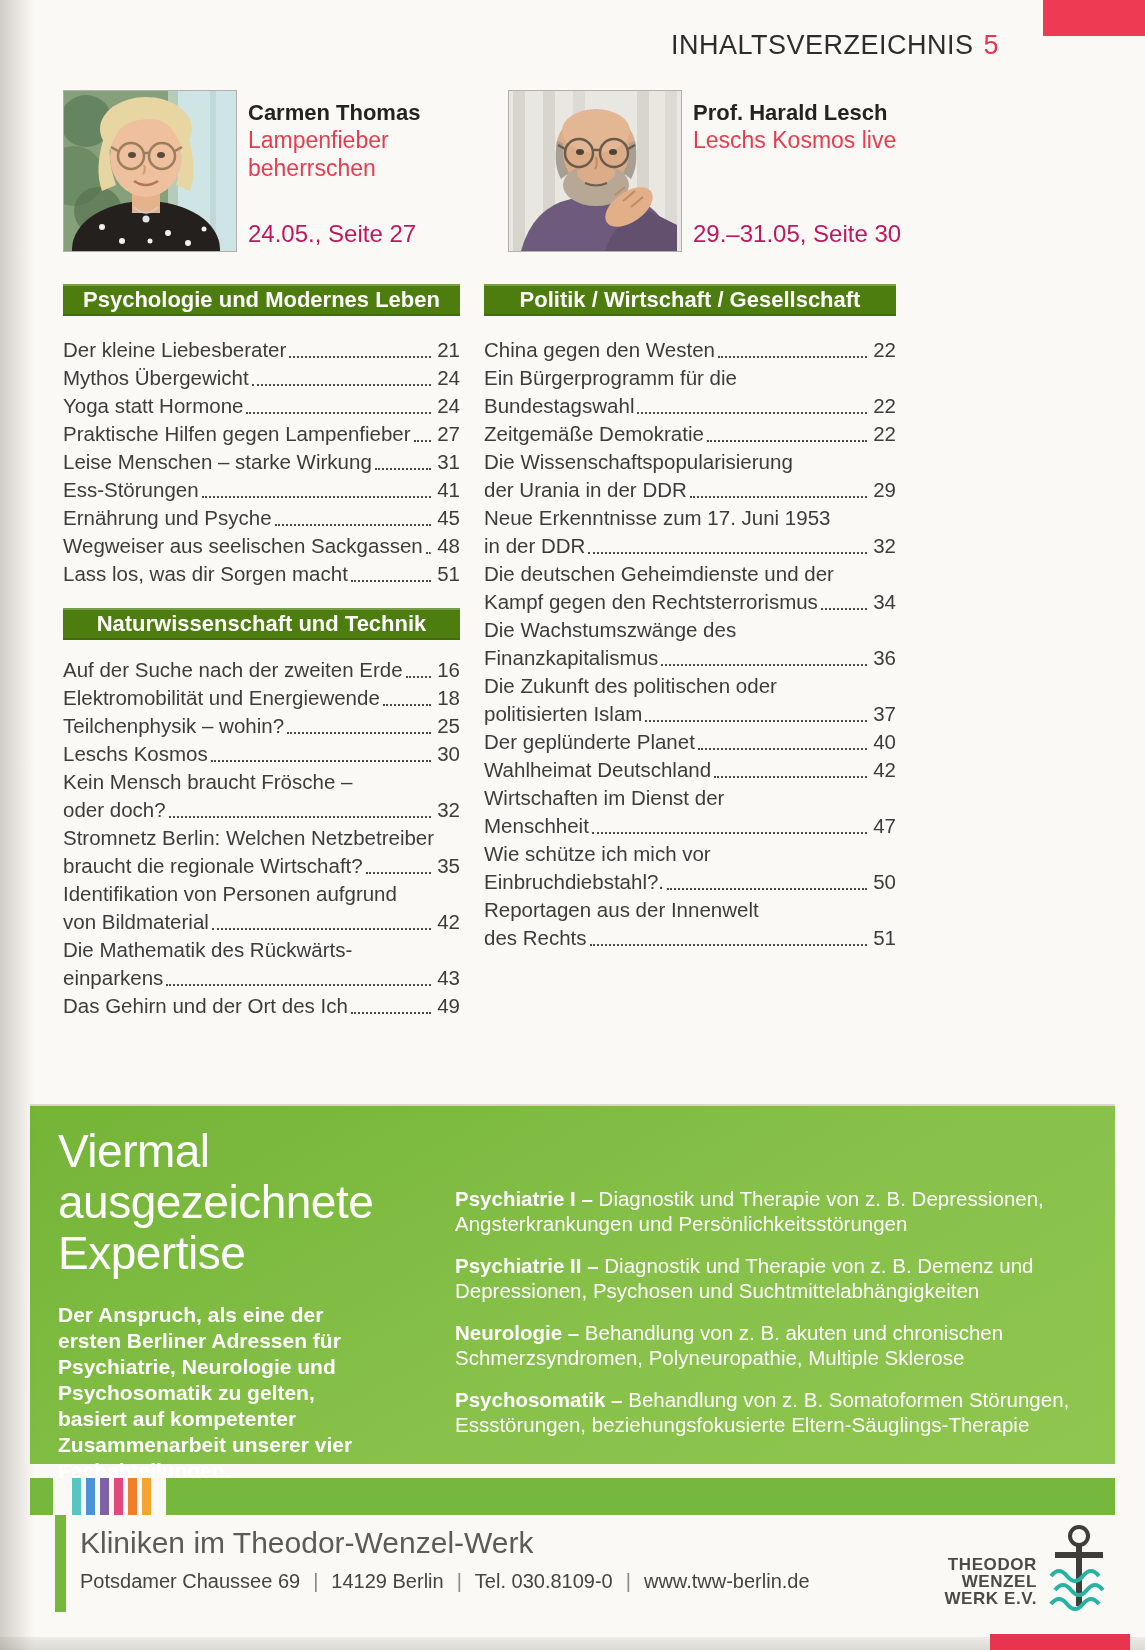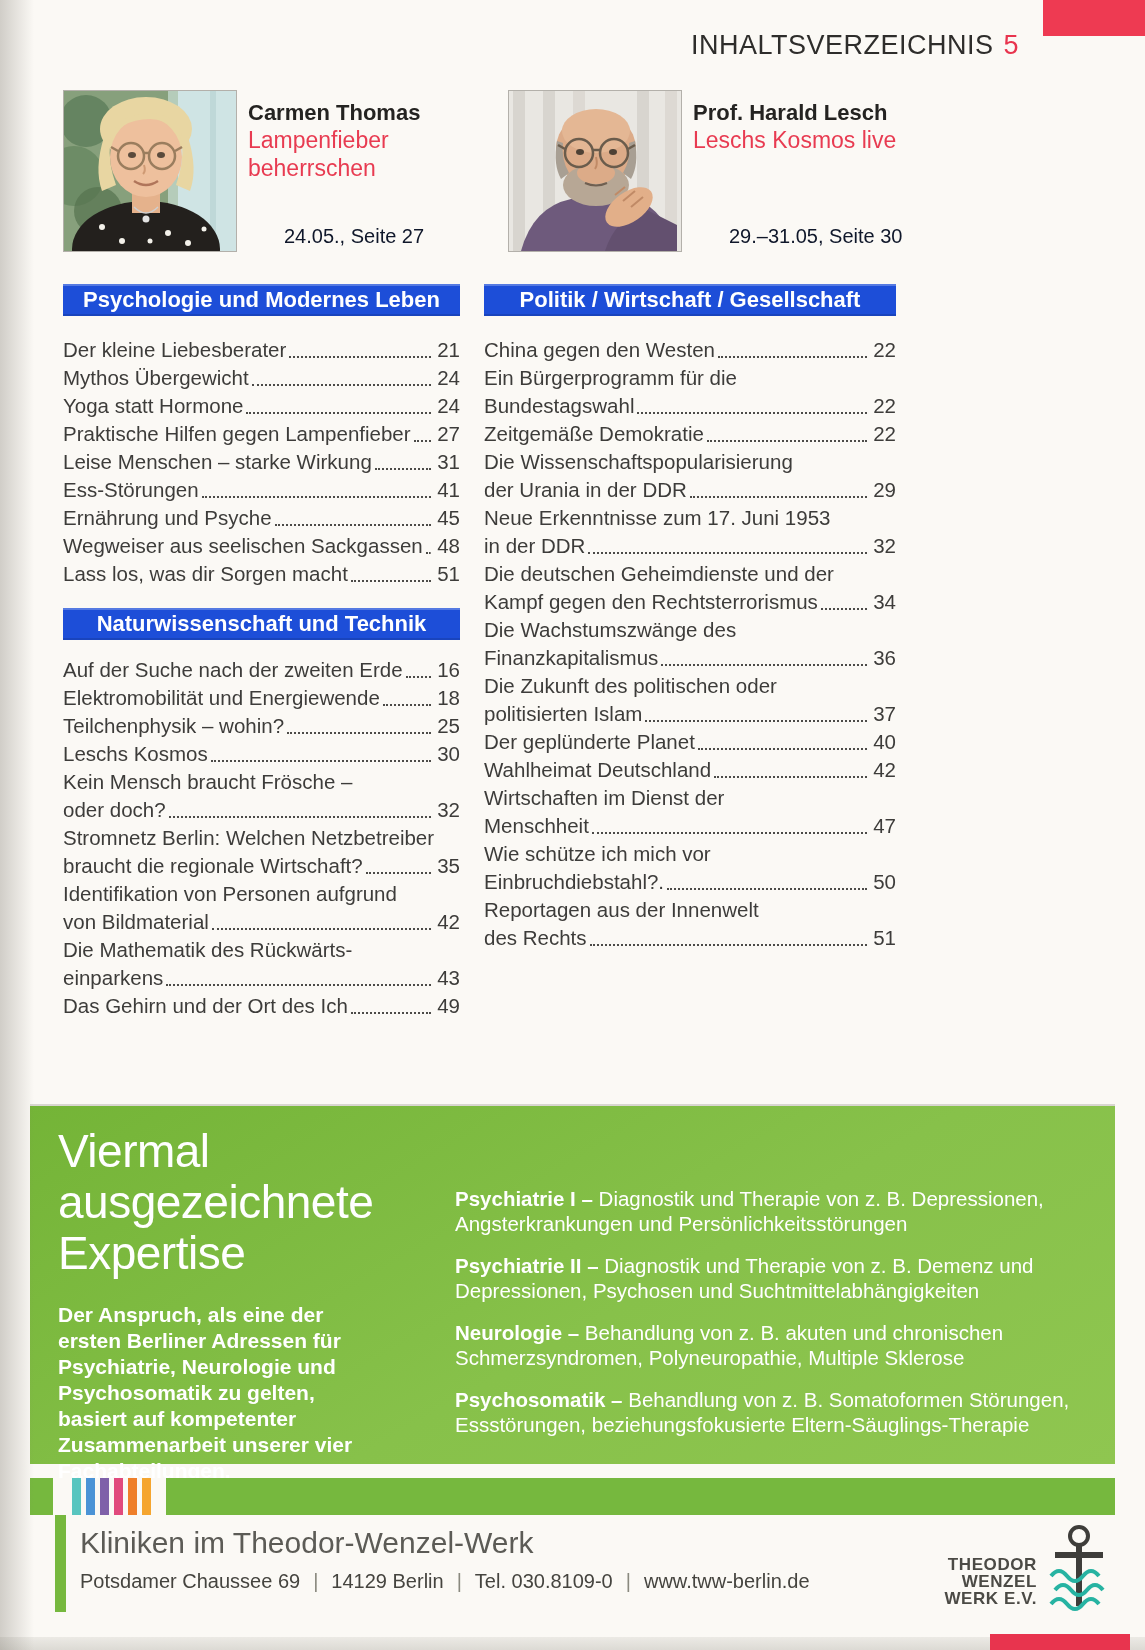--- a/index.html
+++ b/index.html
@@ -3,33 +3,33 @@
 <meta charset="utf-8">
 <style>
   html,body{margin:0;padding:0;background:#e8e6e1;}
   .page{position:relative;width:1145px;height:1650px;background:#fbf9f5;overflow:hidden;
         font-family:"Liberation Sans","DejaVu Sans",sans-serif;}
   .page::before{content:"";position:absolute;left:0;top:0;bottom:0;width:34px;
         background:linear-gradient(90deg,rgba(110,105,95,.30),rgba(110,105,95,0));z-index:5;pointer-events:none;}
   
   .red-tab{position:absolute;top:0;right:0;width:102px;height:36px;background:#ee3a52;}
   
-  .header{position:absolute;top:30px;right:126px;font-size:27px;letter-spacing:.5px;color:#2e2d2b;white-space:nowrap;}
+  .header{position:absolute;top:30px;right:146px;font-size:27px;letter-spacing:.5px;color:#2e2d2b;white-space:nowrap;}
   .h-num{color:#e8344e;margin-left:10px;}
   
   .feature{position:absolute;top:90px;display:flex;}
   .photo-frame{width:172px;height:160px;border:1px solid #b3b0aa;background:#ddd;flex:none;}
   .photo-frame svg{display:block;width:172px;height:160px;}
   .feat-text{position:relative;margin-left:11px;width:235px;height:160px;}
   .feat-name{margin-top:10px;font-size:22px;font-weight:bold;color:#242321;line-height:26px;}
   .feat-title{font-size:23px;font-weight:normal;color:#e83b51;line-height:28px;}
-  .feat-date{position:absolute;left:0;bottom:2px;font-size:20px;color:#0f172a;margin-left:36px;}
+  .feat-date{position:absolute;left:0;bottom:2px;font-size:24px;color:#be185d;}
   
   .col{position:absolute;top:284px;}
-  .section-bar{height:32px;line-height:32px;text-align:center;background:#1d4ed8;
+  .section-bar{height:32px;line-height:32px;text-align:center;background:#4d7c0f;
         color:#fff;font-weight:bold;font-size:22px;margin:0 0 20px 0;
         box-shadow:inset 0 2px 0 rgba(255,255,255,.25), inset 0 -2px 0 rgba(0,0,0,.12);}
   .section-bar.bar2{margin:20px 0 16px 0;}
   .toc-line{display:flex;line-height:28px;font-size:20.5px;color:#3d3c3a;}
   .toc-text{white-space:nowrap;}
   .dots{flex:1;margin:0 3px;border-bottom:2.4px dotted #4c4b48;align-self:flex-end;margin-bottom:6px;min-width:0;}
   .pg{flex:none;min-width:26px;text-align:right;}
   
   .ad{position:absolute;left:30px;top:1104px;width:1085px;height:358px;
       background:linear-gradient(150deg,#74b437,#87c14a 55%,#8fc650);border-top:2px solid #d8d6d0;}

